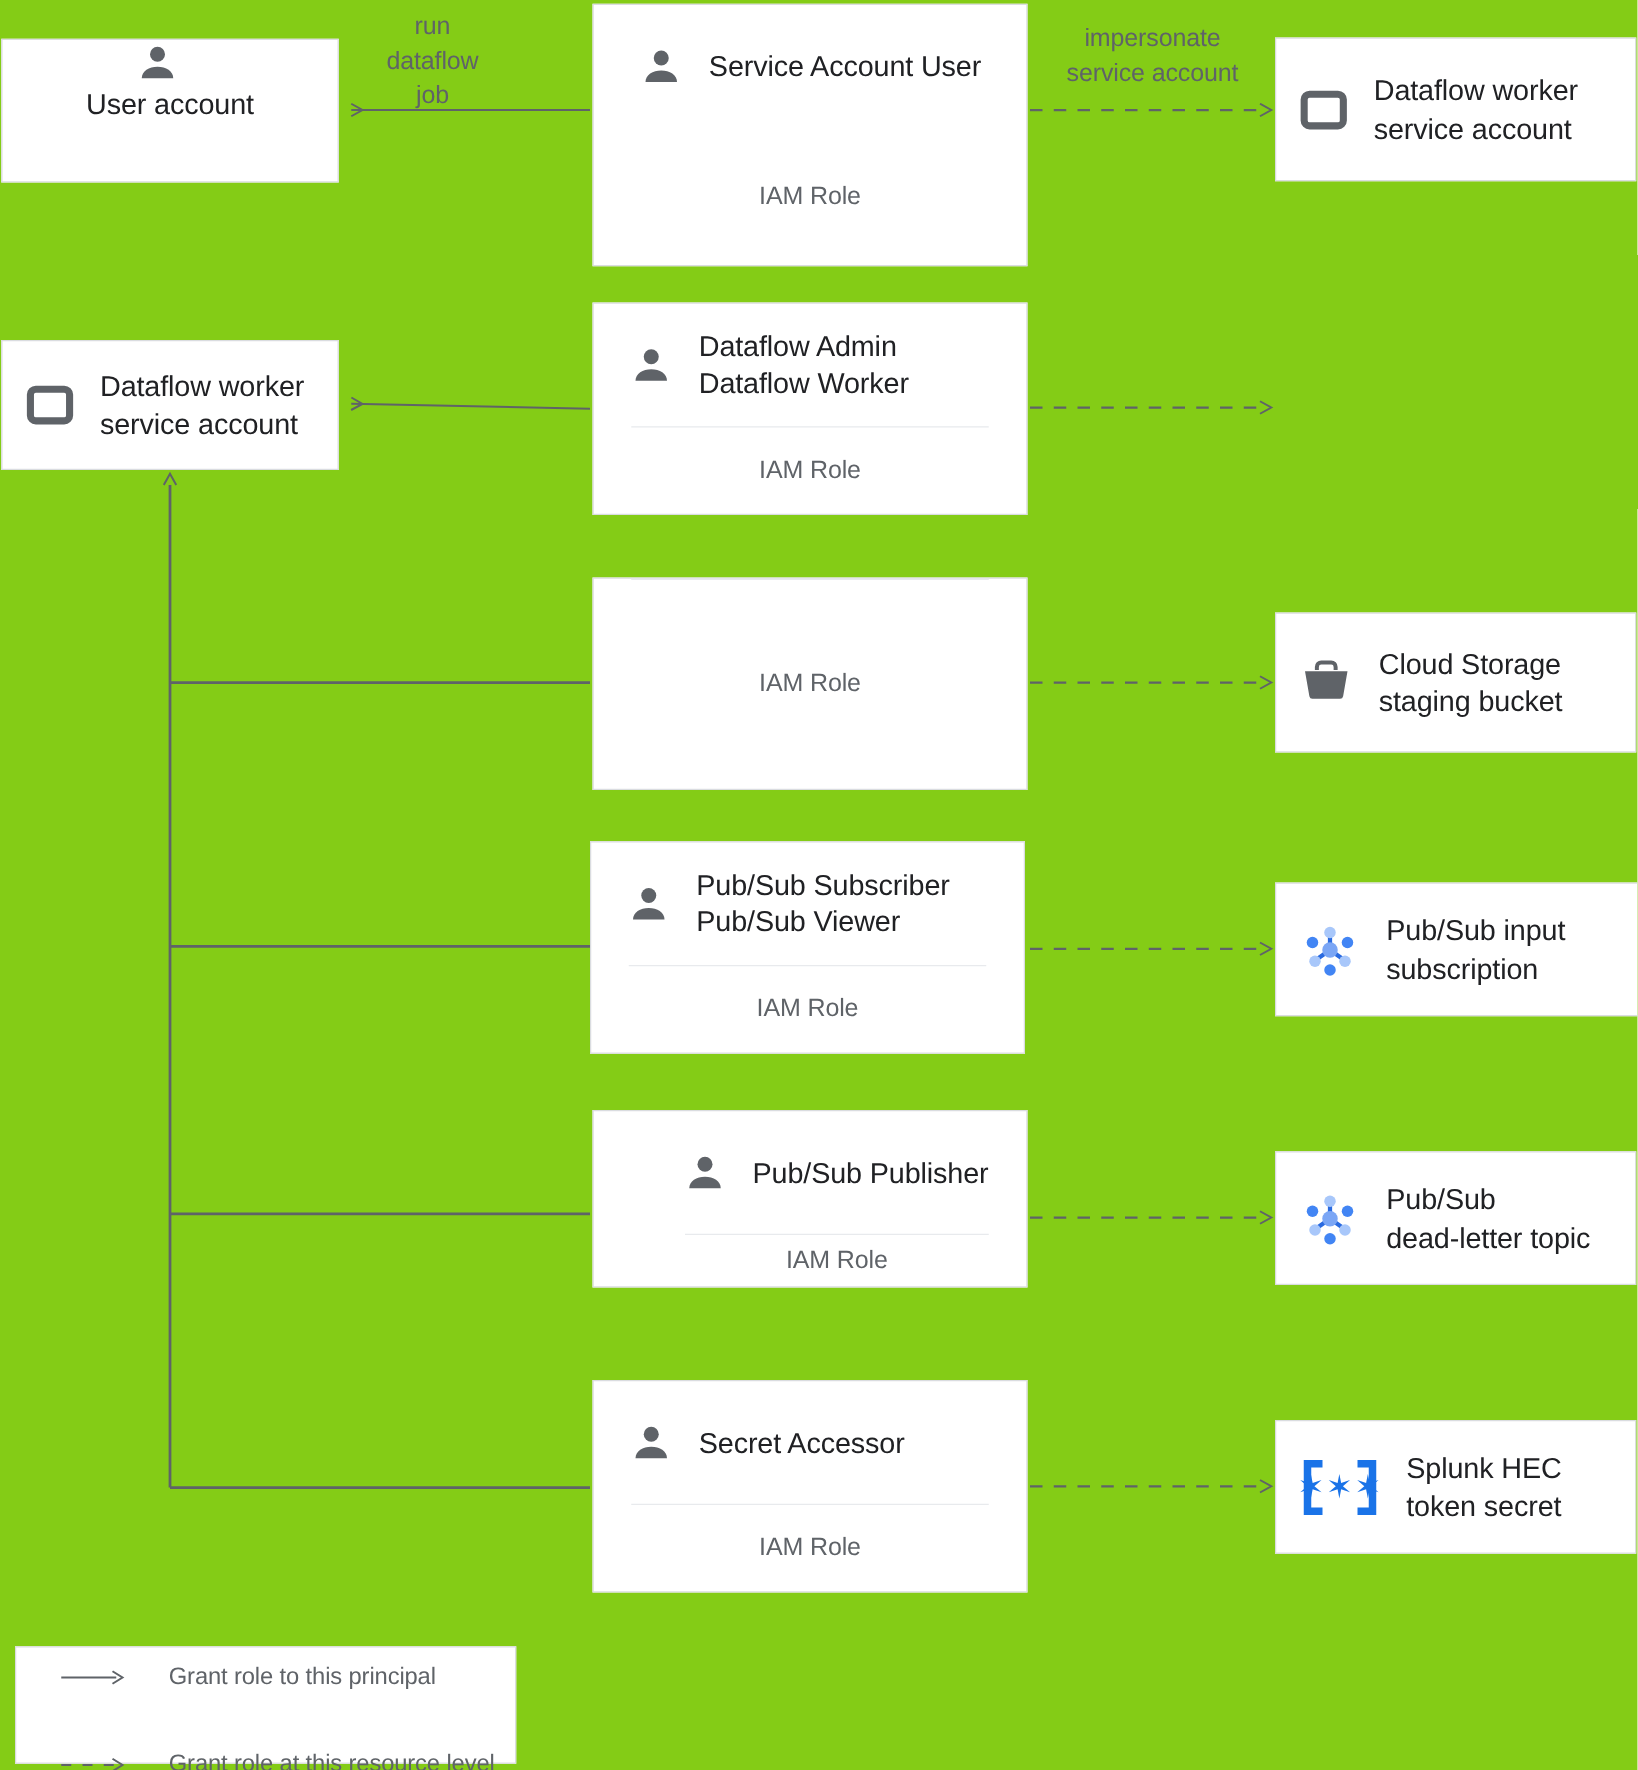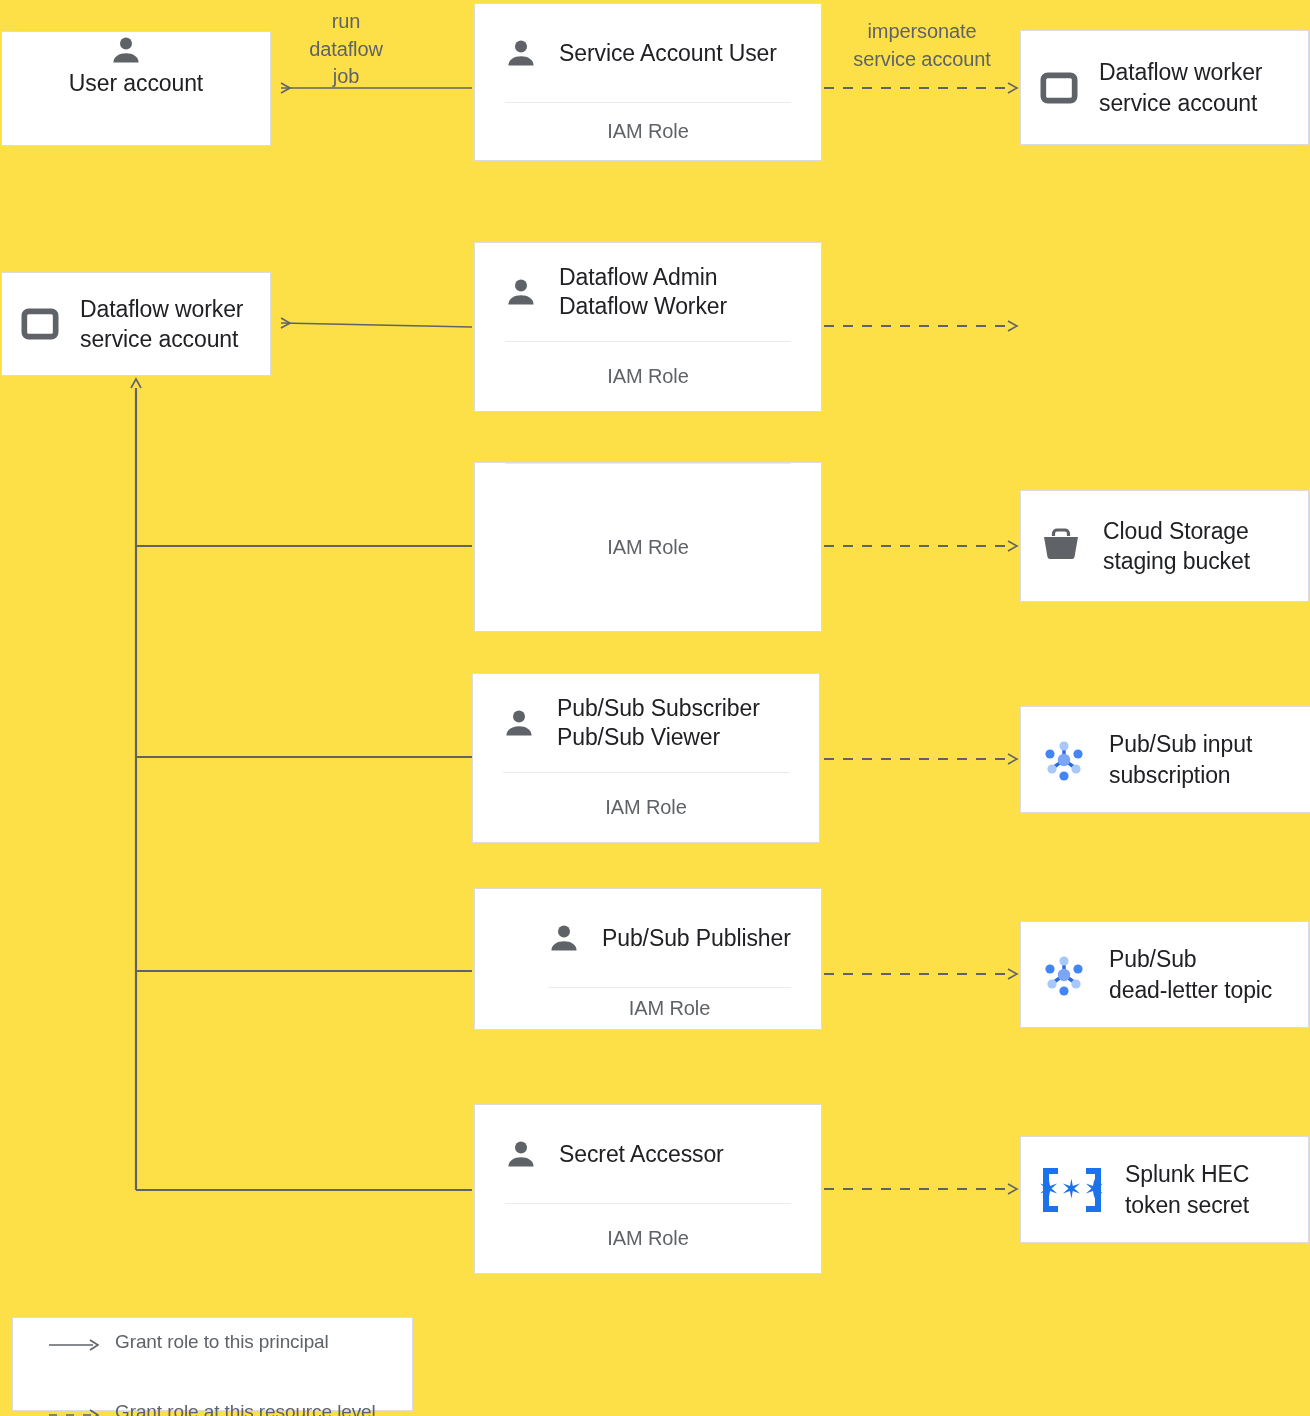--- a/index.html
+++ b/index.html
@@ -8,21 +8,21 @@
     background: #ffffff;
   }
   body {
     font-family: "Liberation Sans", sans-serif;
     -webkit-font-smoothing: antialiased;
   }
   #diagram {
     position: relative;
     width: 1310px;
     height: 1416px;
-    background: #fde047;
+    background: #84cc16;
     overflow: hidden;
   }
 
   
   .box {
     position: absolute;
     box-sizing: border-box;
     border: 1px solid #dadce0;
     background: #ffffff;
   }
@@ -119,22 +119,23 @@
     top: 1317px;
     width: 401px;
     height: 94px;
     box-sizing: border-box;
     border: 1px solid #dadce0;
     background: #ffffff;
   }
   .legend-row {
     position: absolute;
     display: flex;
-    align-items: flex-end;
+    align-items: center;
     left: 30px;
+    gap: 20px;
   }
   .legend-row .lg-text {
     font-size: 19px;
     color: #5f6368;
     letter-spacing: -0.1px;
   }
   .legend-row .lg-mark {
     width: 62px;
     flex: 0 0 auto;
     margin-right: 10px;
@@ -204,21 +205,21 @@
   <div class="box entity" style="left:1px; top:272px; width:270px; height:104px;">
     <span class="glyph">
       <svg width="40" height="40" viewBox="0 0 24 24" aria-hidden="true">
         <rect x="2.6" y="4.4" width="18.8" height="15.2" rx="2.6" fill="none" stroke="#5f6368" stroke-width="3.4"></rect>
       </svg>
     </span>
     <span class="label">Dataflow worker
 service account</span>
   </div>
 
-  <div class="box role-card" style="left:474px; top:3px; width:348px; height:158px;">
+  <div class="box role-card" style="left:474px; top:3px; width:348px; height:210px;align-items:center;">
     <div class="role-top">
       <span class="glyph">
         <svg class="person" width="36" height="36" viewBox="0 0 24 24" aria-hidden="true">
           <circle cx="12" cy="7.6" r="4.0" fill="#5f6368"></circle>
           <path d="M3.6 20.4c0-4.0 3.9-6.2 8.4-6.2s8.4 2.2 8.4 6.2z" fill="#5f6368"></path>
         </svg>
       </span>
       <span class="role-name">Service Account User</span>
     </div>
     <div class="divider"></div>

